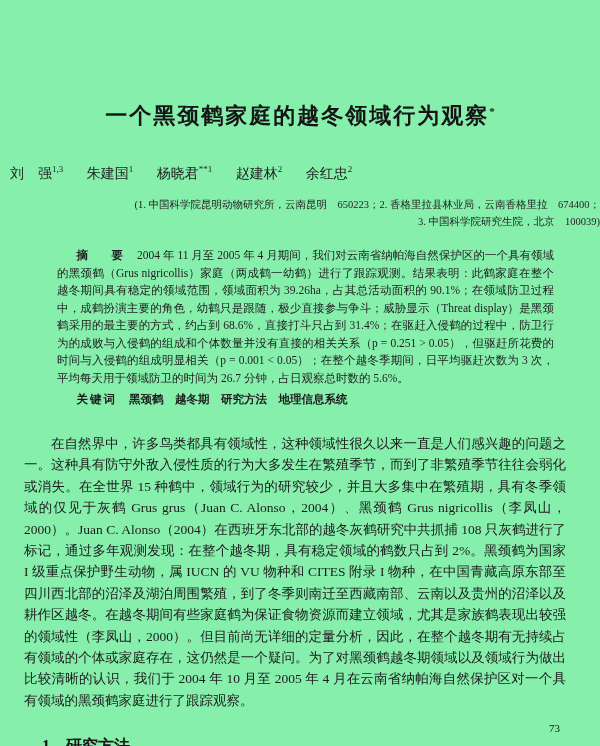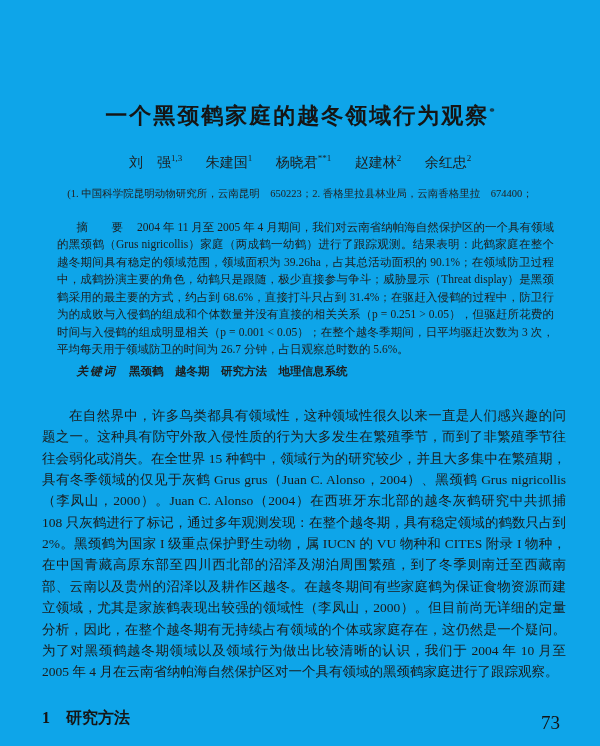--- a/index.html
+++ b/index.html
@@ -1,107 +1,108 @@
 <!DOCTYPE html>
 <html><head>
 <meta charset="utf-8">
 <style>
   html,body { margin:0; padding:0; background:#ffffff; }
   .page {
     position:relative;
     width:600px; height:746px;
     margin:0 auto;
-    background:#0ea5e9;
+    background:#86efac;
     color:#1b1b1b;
     font-family:"Liberation Serif","DejaVu Serif",serif;
     overflow:hidden;
     box-sizing:border-box;
   }
   .title {
     margin-top:101px;
     text-align:center;
     font-size:22px;
     font-weight:bold;
     letter-spacing:2px;
     color:#151515;
   }
   .title sup { font-size:11px; letter-spacing:0; }
   .authors {
-    margin-top:22px;
-    text-align:center;
+    margin-top:33px;
+    text-align:left;
     font-size:14px;
     color:#1e1e1e;
   }
   .authors .author { display:inline-block; margin:0 10px; }
   .authors sup { font-size:9px; }
   .affiliations {
     margin-top:13px;
-    text-align:center;
+    text-align:right;
     font-size:10.5px;
     line-height:1.65;
     color:#222;
   }
   .abstract {
     margin:17px 46px 0 57px;
     font-size:11.5px;
     line-height:1.52;
     text-align:justify;
     text-indent:1.7em;
     color:#1d1d1d;
   }
-  .abstract .abs-label { font-weight:normal; letter-spacing:6px; margin-right:8px;margin-top:40px; }
+  .abstract .abs-label { font-weight:bold; letter-spacing:6px; margin-right:8px;margin-top:40px; }
   .keywords {
     margin:5px 46px 0 57px;
     font-size:11.5px;
     font-weight:bold;
     text-indent:1.7em;
     color:#1d1d1d;
   }
-  .keywords .kw-label { letter-spacing:2px; margin-right:12px;font-style:italic; }
+  .keywords .kw-label { letter-spacing:2px; margin-right:12px; }
   .kw-terms { white-space:pre-wrap; }
   .body-par {
-    margin:26px 34px 0 42px;
+    margin:26px 34px 0 24px;
     font-size:13.5px;
     line-height:1.585;
     text-align:justify;
     text-indent:2em;
     color:#1b1b1b;
   }
   .sci-name { }
   .sec-heading {
     margin:25px 0 0 42px;
     font-size:16px;
     font-weight:bold;
     white-space:pre-wrap;
     color:#161616;
   }
   .page-number {
     position:absolute;
     right:40px; bottom:12px;
-    font-size:19px;
+    font-size:11px;
     color:#141414;
   }
 </style>
 </head>
 <body>
 
 <div class="page">
 
   <div class="title"><span>一个黑颈鹤家庭的越冬领域行为观察</span><sup>*</sup></div>
 
   <div class="authors">
     <span class="author"><span>刘　强</span><sup>1,3</sup></span>
     <span class="author"><span>朱建国</span><sup>1</sup></span>
     <span class="author"><span>杨晓君</span><sup>**1</sup></span>
     <span class="author"><span>赵建林</span><sup>2</sup></span>
     <span class="author"><span>余红忠</span><sup>2</sup></span>
   </div>
 
   <div class="affiliations">
     <div>(1. 中国科学院昆明动物研究所，云南昆明　650223；2. 香格里拉县林业局，云南香格里拉　674400；</div>
+    <div>3. 中国科学院研究生院，北京　100039)</div>
   </div>
 
   <div class="abstract"><span class="abs-label">摘　要</span><span>2004 年 11 月至 2005 年 4 月期间，我们对云南省纳帕海自然保护区的一个具有领域的黑颈鹤（</span><span class="sci-name">Grus nigricollis</span><span>）家庭（两成鹤一幼鹤）进行了跟踪观测。结果表明：此鹤家庭在整个越冬期间具有稳定的领域范围，领域面积为 39.26ha，占其总活动面积的 90.1%；在领域防卫过程中，成鹤扮演主要的角色，幼鹤只是跟随，极少直接参与争斗；威胁显示（Threat display）是黑颈鹤采用的最主要的方式，约占到 68.6%，直接打斗只占到 31.4%；在驱赶入侵鹤的过程中，防卫行为的成败与入侵鹤的组成和个体数量并没有直接的相关关系（p = 0.251 &gt; 0.05），但驱赶所花费的时间与入侵鹤的组成明显相关（p = 0.001 &lt; 0.05）；在整个越冬季期间，日平均驱赶次数为 3 次，平均每天用于领域防卫的时间为 26.7 分钟，占日观察总时数的 5.6%。</span></div>
 
   <div class="keywords"><span class="kw-label">关键词</span><span class="kw-terms">黑颈鹤　越冬期　研究方法　地理信息系统</span></div>
 
   <div class="body-par"><span>在自然界中，许多鸟类都具有领域性，这种领域性很久以来一直是人们感兴趣的问题之一。这种具有防守外敌入侵性质的行为大多发生在繁殖季节，而到了非繁殖季节往往会弱化或消失。在全世界 15 种鹤中，领域行为的研究较少，并且大多集中在繁殖期，具有冬季领域的仅见于灰鹤 </span><span class="sci-name">Grus grus</span><span>（Juan C. Alonso，2004）、黑颈鹤 </span><span class="sci-name">Grus nigricollis</span><span>（李凤山，2000）。Juan C. Alonso（2004）在西班牙东北部的越冬灰鹤研究中共抓捕 108 只灰鹤进行了标记，通过多年观测发现：在整个越冬期，具有稳定领域的鹤数只占到 2%。黑颈鹤为国家 I 级重点保护野生动物，属 IUCN 的 VU 物种和 CITES 附录 I 物种，在中国青藏高原东部至四川西北部的沼泽及湖泊周围繁殖，到了冬季则南迁至西藏南部、云南以及贵州的沼泽以及耕作区越冬。在越冬期间有些家庭鹤为保证食物资源而建立领域，尤其是家族鹤表现出较强的领域性（李凤山，2000）。但目前尚无详细的定量分析，因此，在整个越冬期有无持续占有领域的个体或家庭存在，这仍然是一个疑问。为了对黑颈鹤越冬期领域以及领域行为做出比较清晰的认识，我们于 2004 年 10 月至 2005 年 4 月在云南省纳帕海自然保护区对一个具有领域的黑颈鹤家庭进行了跟踪观察。</span></div>
 
   <div class="sec-heading">1　研究方法</div>
 

